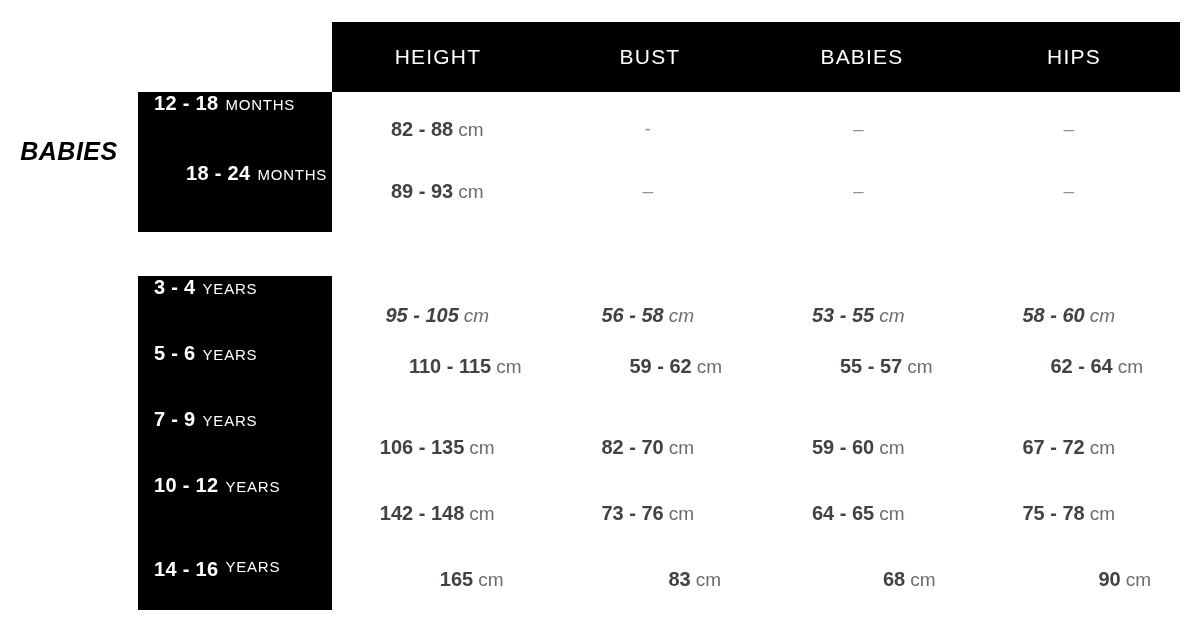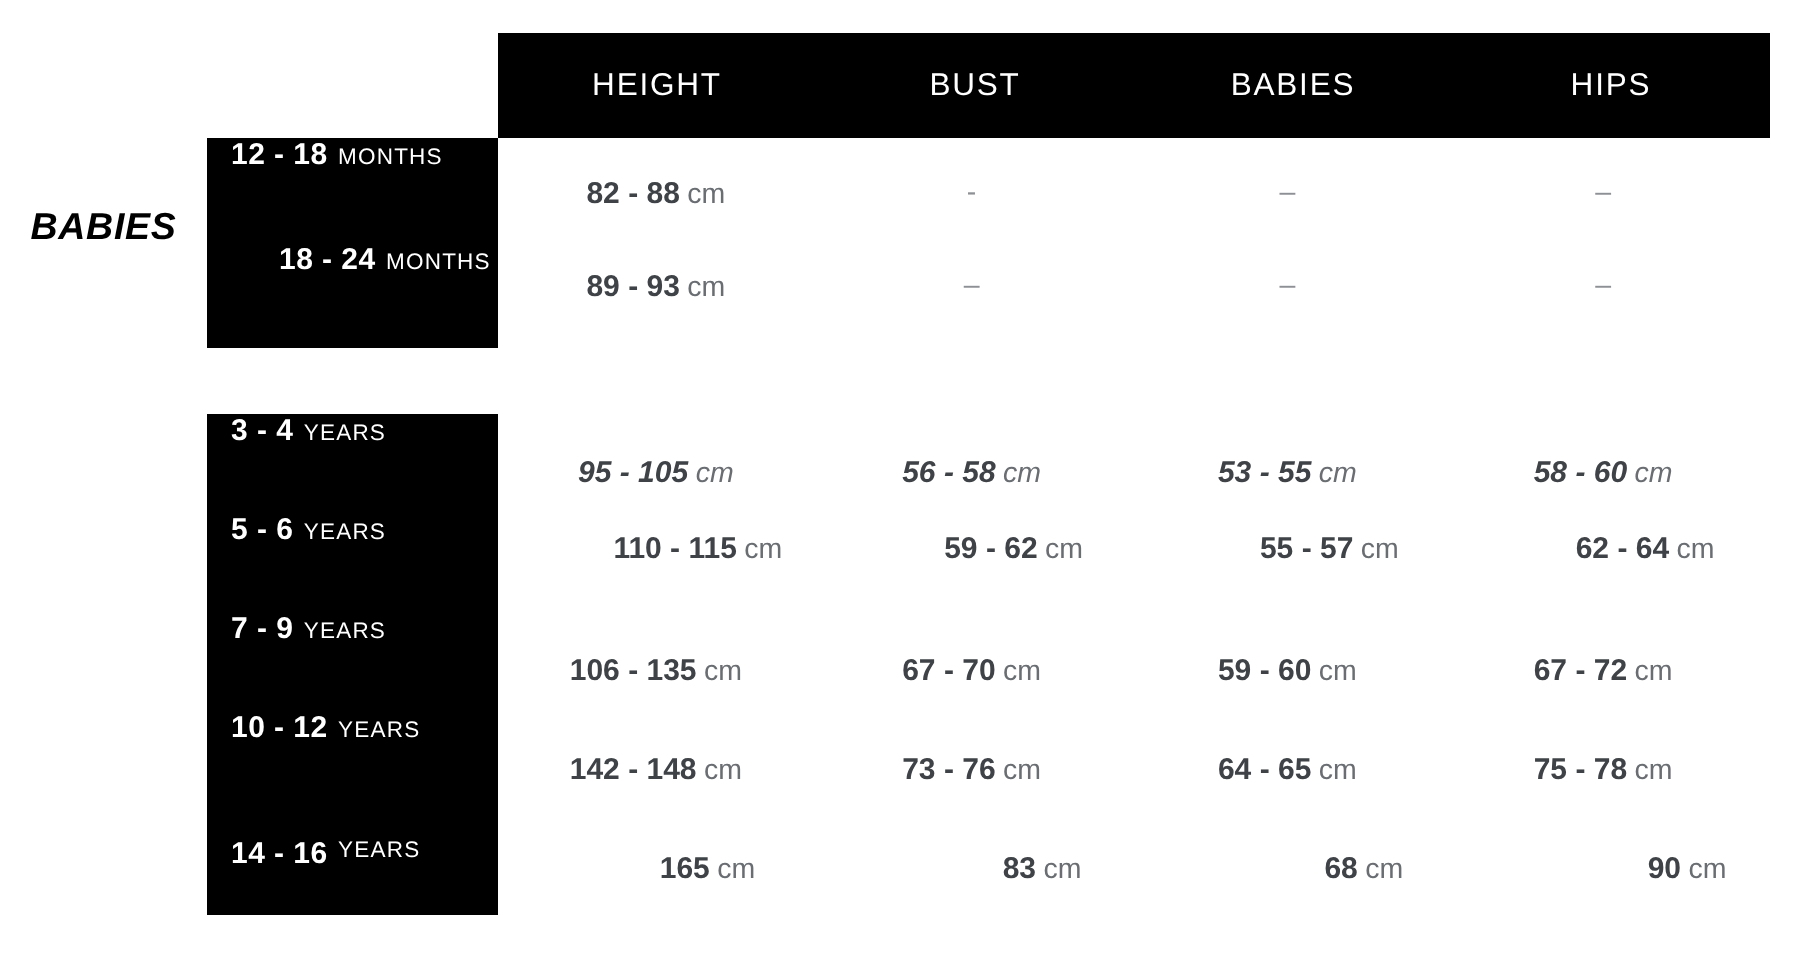--- a/index.html
+++ b/index.html
@@ -232,21 +232,21 @@
     <div class="data-cell">
       <span class="v">62 - 64</span><span class="u">cm</span>
     </div>
   </div>
 
   <div class="data-row" style="top:425px;height:44px;">
     <div class="data-cell">
       <span class="v">106 - 135</span><span class="u">cm</span>
     </div>
     <div class="data-cell">
-      <span class="v">67 - 70</span><span class="u">cm</span>
+      <span class="v">82 - 70</span><span class="u">cm</span>
     </div>
     <div class="data-cell">
       <span class="v">59 - 60</span><span class="u">cm</span>
     </div>
     <div class="data-cell">
       <span class="v">67 - 72</span><span class="u">cm</span>
     </div>
   </div>
 
   <div class="data-row" style="top:491px;height:44px;">

